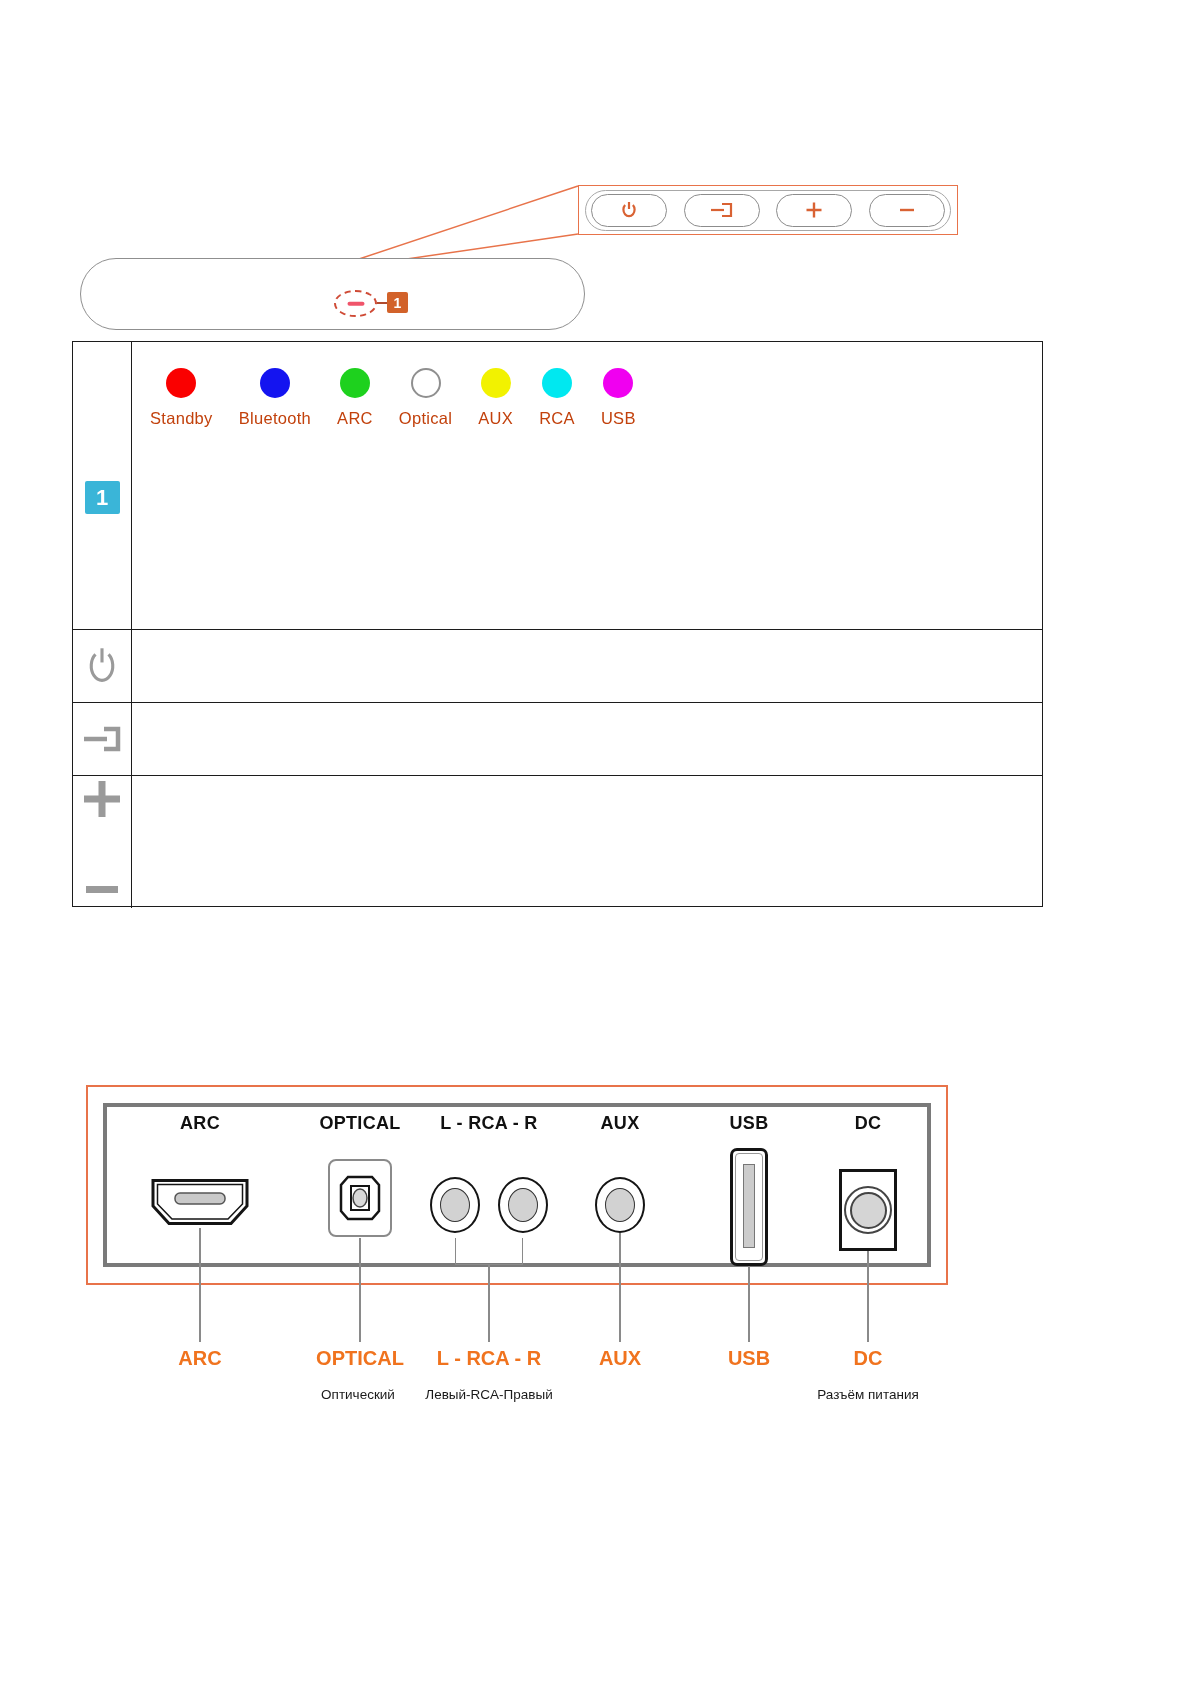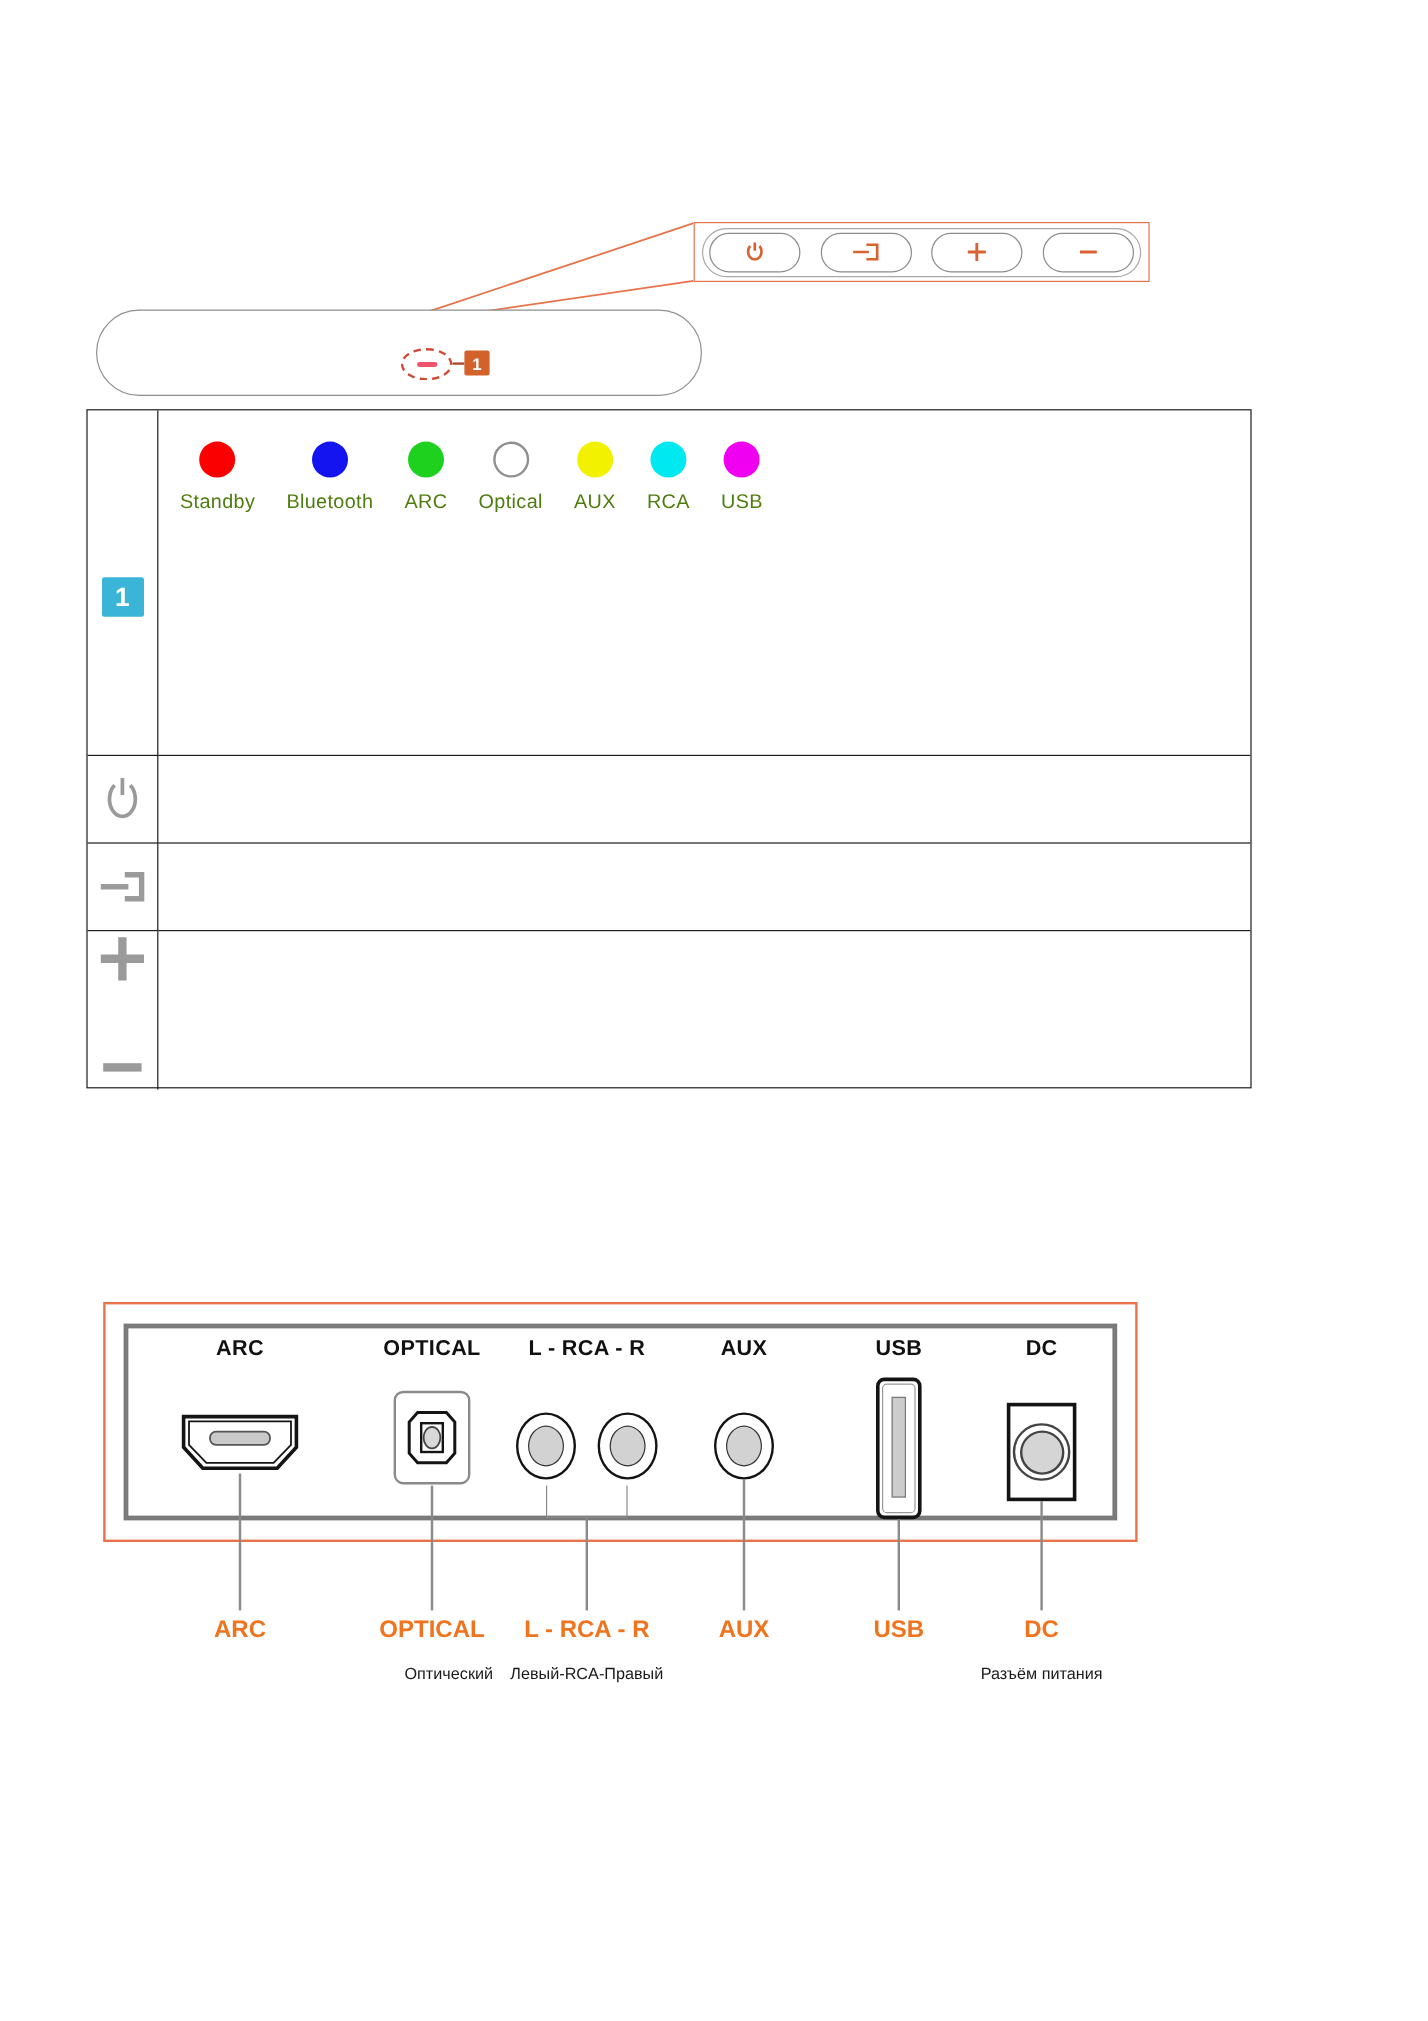--- a/index.html
+++ b/index.html
@@ -46,21 +46,21 @@
   .lt-r4 { flex-direction: column; justify-content: flex-start; }
   .tbl-glyph path { stroke: var(--icon_gray); fill: none; }
   .plus-glyph { margin-top: 3px; }
   .minus-bar { position: absolute; bottom: 15px; left: 50%; transform: translateX(-50%);
                width: 32px; height: 7px; background: var(--icon_gray); }
 
   .led-strip { display: flex; gap: 26px; padding: 26px 0 0 18px; }
   .led-item { display: flex; flex-direction: column; align-items: center; }
   .led-dot { width: 30px; height: 30px; border-radius: 50%; }
   .led-outlined { border: 2px solid #8f8f8f; }
-  .led-label { margin-top: 11px; font-size: 16.5px; color: #4d7c0f; letter-spacing: 0.3px; }
+  .led-label { margin-top: 11px; font-size: 16.5px; color: #c2410c; letter-spacing: 0.3px; }
 
   
   .rear-section { position: absolute; left: 0; top: 1085px; width: 1190px; height: 360px; }
   .rear-orange-box { position: absolute; left: 86px; top: 0; width: 862px; height: 200px;
                      border: 2px solid var(--accent); }
   .rear-gray-panel { position: absolute; left: 103px; top: 18px; width: 828px; height: 164px;
                      border: 4px solid #7a7a7a; background: #fff; }
   .port-label { position: absolute; top: 28px; width: 160px; text-align: center;
                 font-weight: bold; font-size: 18px; color: #111; letter-spacing: 0.3px; }
   .port-callout { position: absolute; top: 262px; width: 160px; text-align: center;
@@ -250,18 +250,18 @@
     <div class="vl" style="left:748px; top:181px; height:76px"></div>
     <div class="vl" style="left:867px; top:166px; height:91px"></div>
 
     <div class="port-callout" style="left:120px">ARC</div>
     <div class="port-callout" style="left:280px">OPTICAL</div>
     <div class="port-callout" style="left:409px">L - RCA - R</div>
     <div class="port-callout" style="left:540px">AUX</div>
     <div class="port-callout" style="left:669px">USB</div>
     <div class="port-callout" style="left:788px">DC</div>
 
-    <div class="port-sublabel" style="left:264px">Оптический</div>
+    <div class="port-sublabel" style="left:248px">Оптический</div>
     <div class="port-sublabel" style="left:379px">Левый-RCA-Правый</div>
     <div class="port-sublabel" style="left:758px">Разъём питания</div>
   </div>
 
 </div>
 
 </body></html>

